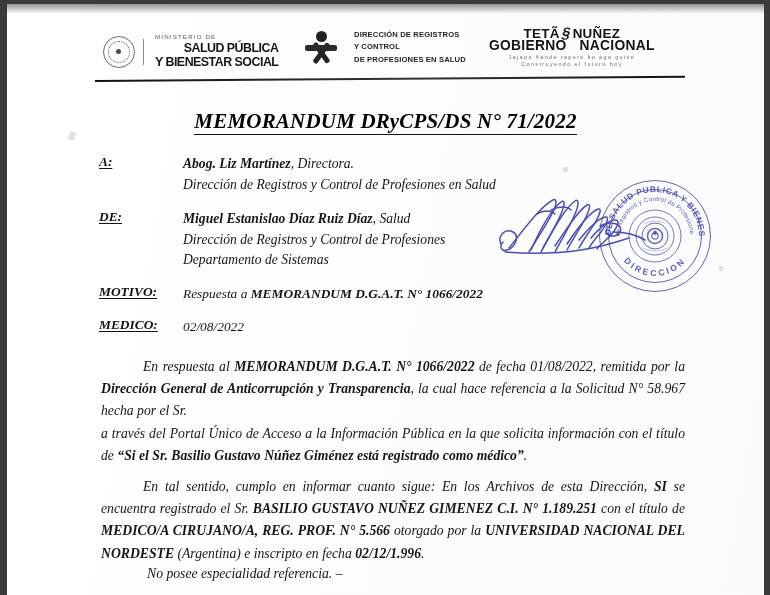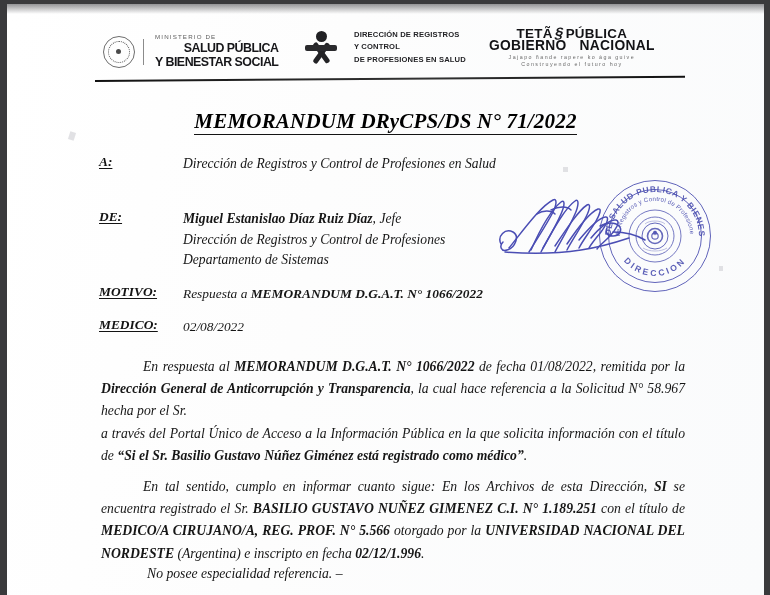--- a/index.html
+++ b/index.html
@@ -324,48 +324,49 @@
       <div class="direccion-text">
         <div>DIRECCIÓN DE REGISTROS</div>
         <div>Y CONTROL</div>
         <div>DE PROFESIONES EN SALUD</div>
       </div>
     </div>
 
     <div class="logo-block logo-gobierno">
       <div class="gob-text">
         <div class="gob-line1">
-          <span>TETÃ</span><span class="gob-glyph">§</span><span>PÚBLICA</span>
+          <span>TETÃ</span><span class="gob-glyph">§</span><span>NUÑEZ</span>
         </div>
         <div class="gob-line2">
           <span>GOBIERNO</span><span class="gob-glyph"> </span><span>NACIONAL</span>
         </div>
         <div class="gob-slogan1">Jajapo ñande rapere ko ága guive</div>
         <div class="gob-slogan2">Construyendo el futuro hoy</div>
       </div>
     </div>
 
     <div class="header-rule"></div>
   </div>
 
   <div class="doc-title">
     <span>MEMORANDUM DRyCPS/DS N° 71/2022</span>
   </div>
 
   <div class="field-row row-a">
     <div class="field-label">A:</div>
     <div class="field-value">
+      <span><b>Abog. Liz Martínez</b><span>, Directora.</span></span>
       <span class="line-break-hard">Dirección de Registros y Control de Profesiones en Salud</span>
     </div>
   </div>
 
   <div class="field-row row-de">
     <div class="field-label">DE:</div>
     <div class="field-value">
-      <span><b>Miguel Estanislao Díaz Ruiz Díaz</b><span>, Jefe</span></span>
+      <span><b>Miguel Estanislao Díaz Ruiz Díaz</b><span>, Salud</span></span>
       <span class="line-break-hard">Dirección de Registros y Control de Profesiones</span>
       <span class="line-break-hard">Departamento de Sistemas</span>
     </div>
   </div>
 
   <div class="field-row row-motivo">
     <div class="field-label">MOTIVO:</div>
     <div class="field-value">
       <span>Respuesta a </span><b>MEMORANDUM D.G.A.T.  N° 1066/2022</b>
     </div>

